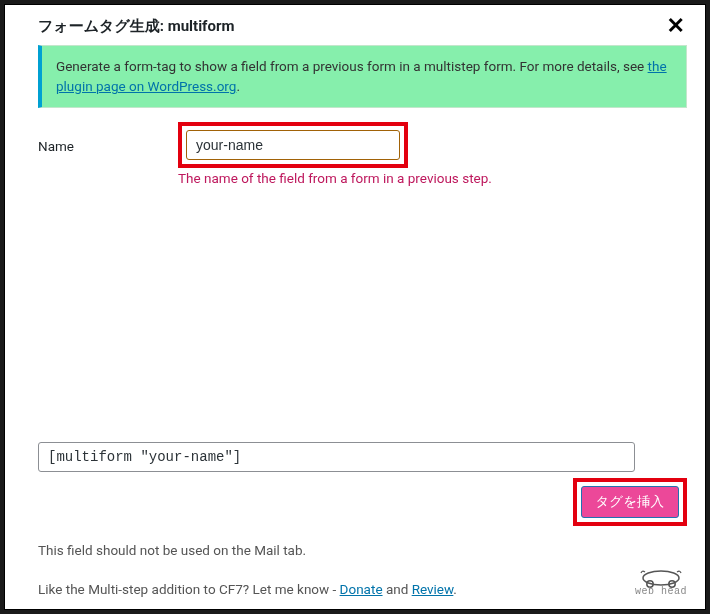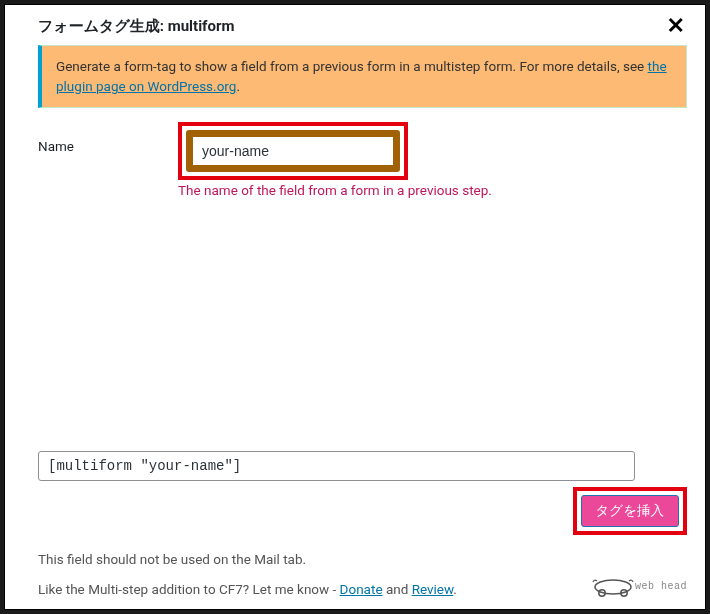--- a/index.html
+++ b/index.html
@@ -47,21 +47,21 @@
     .modal-body {
       flex: 1;
       padding: 0 18px 4px 18px;
       display: flex;
       flex-direction: column;
       overflow: hidden;
     }
     .info-box {
       border: 1px solid #c3e6cb;
       border-left: 4px solid #00a0d2;
-      background: #fdba74;
+      background: #86efac;
       padding: 10px 14px;
       font-size: 13.5px;
       color: #333;
       line-height: 1.5;
       margin-bottom: 14px;
     }
     .info-box a {
       color: #0073aa;
       text-decoration: underline;
     }
@@ -80,21 +80,21 @@
     }
     .highlight-red {
       border: 4px solid #e3000f;
       display: inline-block;
       padding: 4px;
     }
     .text-input {
       width: 214px;
       padding: 6px 9px;
       font-size: 14px;
-      border: 7px solid #a16207;
+      border: 1px solid #a16207;
       border-radius: 3px;
       background: #fff;
       color: #2c3338;
     }
     .help-text {
       font-size: 13.5px;
       color: #be185d;
       margin-top: 2px;
     }
     .spacer { flex: 1; }
@@ -143,21 +143,21 @@
     .promo {
       font-size: 13.5px;
       color: #555;
     }
     .promo a {
       color: #0073aa;
       text-decoration: underline;
     }
     .logo {
       display: flex;
-      flex-direction: row;
+      flex-direction: column;
       align-items: center;
       color: #666;
     }
     .logo svg { display: block; }
     .logo-text {
       font-size: 10px;
       color: #888;
       font-family: "Courier New", monospace;
       letter-spacing: 0.5px;
       margin-top: -2px;

